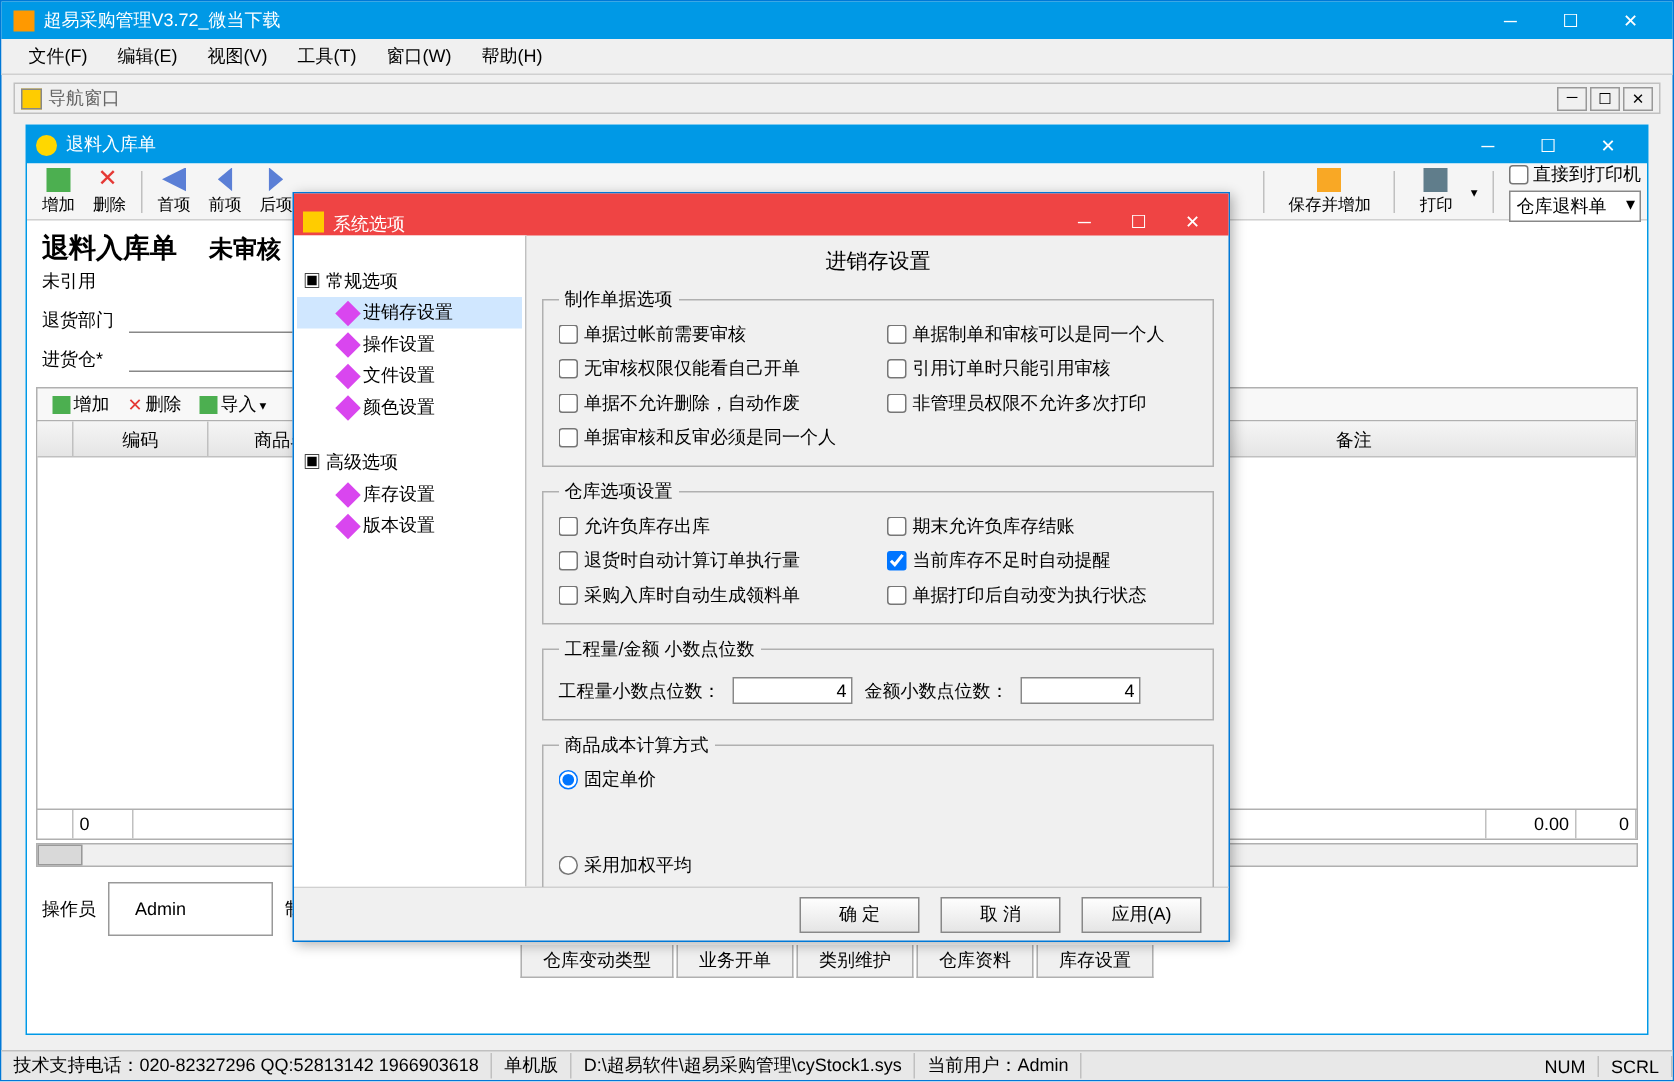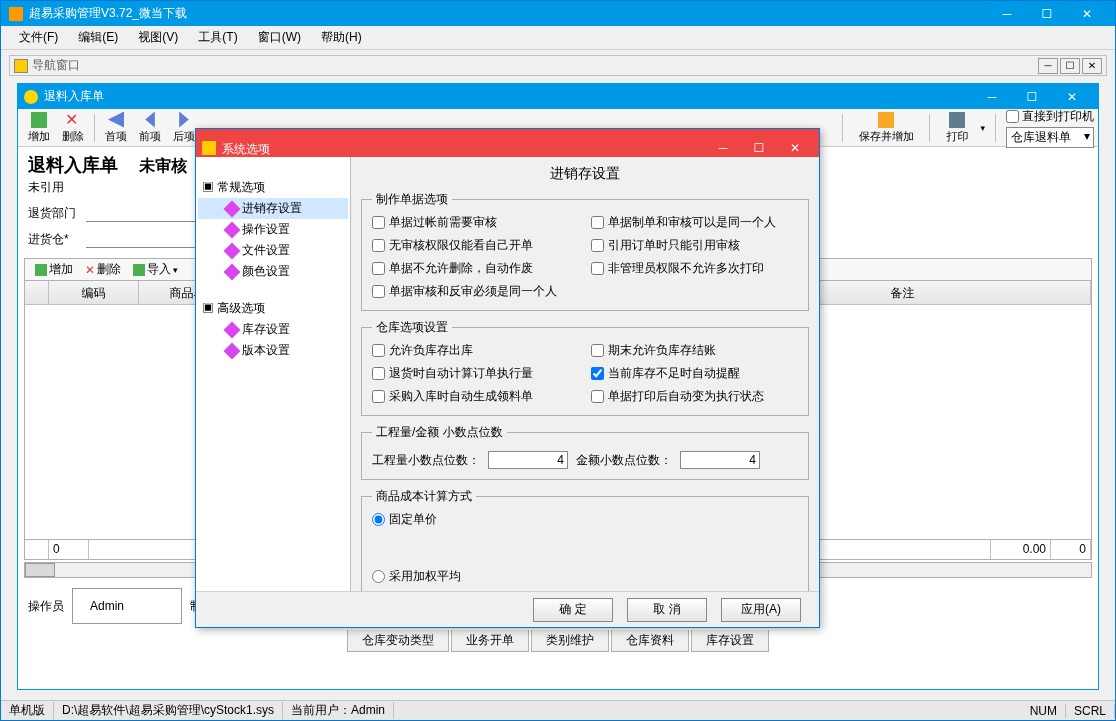--- a/index.html
+++ b/index.html
@@ -271,20 +271,21 @@
     <div class="tabs-row">
       <div class="tab">仓库变动类型</div>
       <div class="tab">业务开单</div>
       <div class="tab">类别维护</div>
       <div class="tab">仓库资料</div>
       <div class="tab">库存设置</div>
     </div>
   </div>
 
   <div class="statusbar">
+    <div class="seg">技术支持电话：020-82327296 QQ:52813142 1966903618</div>
     <div class="seg">单机版</div>
     <div class="seg">D:\超易软件\超易采购管理\cyStock1.sys</div>
     <div class="seg">当前用户：Admin</div>
     <div class="spacer"></div>
     <div class="seg">NUM</div>
     <div class="seg">SCRL</div>
   </div>
 </div>
 
 <div class="dialog">

